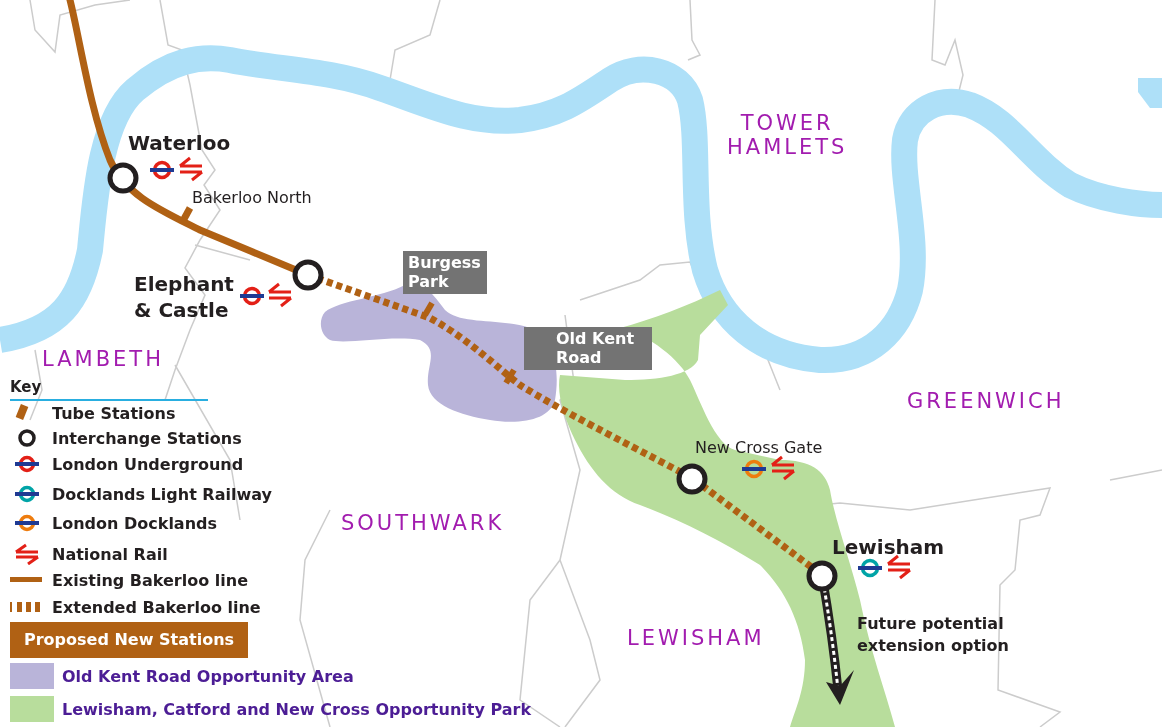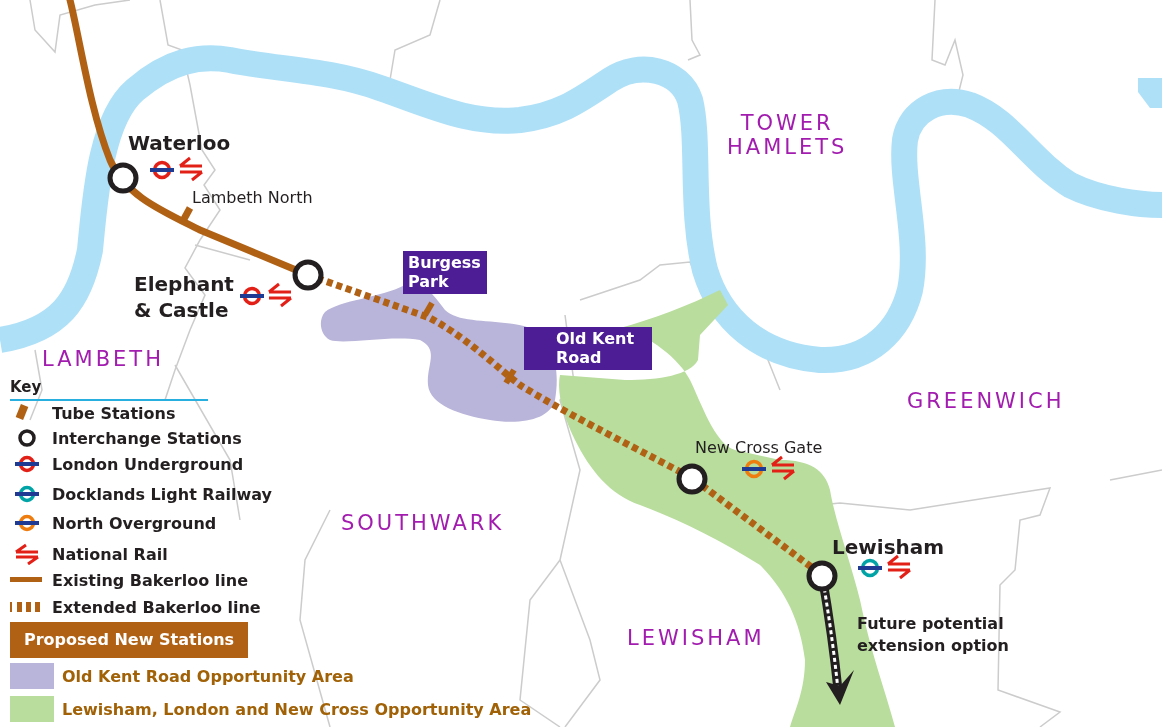--- a/index.html
+++ b/index.html
@@ -2,30 +2,30 @@
 <html><head>
 <meta charset="utf-8">
 <style>
   html,body{margin:0;padding:0;background:#ffffff;}
   body{width:1162px;height:727px;position:relative;overflow:hidden;font-family:"DejaVu Sans","Liberation Sans",sans-serif;}
   #map{position:absolute;left:0;top:0;width:1162px;height:727px;}
   .lbl{position:absolute;color:#231f20;font-weight:bold;white-space:nowrap;line-height:1;}
   .borough{position:absolute;color:#a21caf;letter-spacing:3px;font-size:21px;white-space:nowrap;line-height:1.15;font-family:"DejaVu Sans",sans-serif;}
   .station-main{font-size:20px;}
   .station-small{font-size:16px;font-weight:normal;}
-  .newbox{position:absolute;background:#4c1d95;color:#fff;font-weight:bold;font-size:16px;line-height:19px;padding:2px 6px 3px 5px;white-space:nowrap;}
+  .newbox{position:absolute;background:#737373;color:#fff;font-weight:bold;font-size:16px;line-height:19px;padding:2px 6px 3px 5px;white-space:nowrap;}
   .key{position:absolute;left:10px;top:378px;}
   .key-title{position:absolute;left:0;top:0;font-size:15px;font-weight:bold;color:#231f20;}
   .key-rule{position:absolute;left:0;top:21px;width:198px;height:2px;background:#29aee0;}
   .key-item{position:absolute;left:0;height:22px;width:560px;}
   .key-sym{position:absolute;left:0;top:0;width:34px;height:22px;}
   .key-text{position:absolute;left:42px;top:2px;font-size:16px;font-weight:bold;color:#231f20;white-space:nowrap;}
   .key-box{position:absolute;left:0;top:0;height:36px;background:#b06114;color:#ffffff;font-size:16px;font-weight:bold;line-height:36px;padding:0 14px;white-space:nowrap;}
   .swatch{position:absolute;left:0;top:0;width:44px;height:26px;}
-  .swatch-text{position:absolute;left:52px;top:4px;font-size:16px;font-weight:bold;color:#a16207;white-space:nowrap;}
+  .swatch-text{position:absolute;left:52px;top:4px;font-size:16px;font-weight:bold;color:#4c1d95;white-space:nowrap;}
   .future{font-size:16px;line-height:22px;font-weight:bold;}
 </style>
 </head>
 <body>
 
 <svg id="map" width="1162" height="727" viewBox="0 0 1162 727" xmlns="http://www.w3.org/2000/svg">
 
   <g fill="none" stroke="#cccccc" stroke-width="1.5">
     <path d="M30,0 L35,30 L55,52 L60,15 L95,5 L130,0"></path>
     <path d="M160,0 L168,45 L182,50 L190,85 L202,150 L215,170 L204,185 L220,210 L200,240 L185,268 L205,295 L190,330 L175,370 L165,400"></path>
@@ -107,21 +107,21 @@
 <div class="borough" style="left:42px;top:347px;">LAMBETH</div>
 <div class="borough" style="left:727px;top:111px;text-align:center;">
   <div>TOWER</div>
   <div>HAMLETS</div>
 </div>
 <div class="borough" style="left:341px;top:511px;">SOUTHWARK</div>
 <div class="borough" style="left:907px;top:381px;margin-top:8px;">GREENWICH</div>
 <div class="borough" style="left:627px;top:626px;">LEWISHAM</div>
 
 <div class="lbl station-main" style="left:128px;top:133px;">Waterloo</div>
-<div class="lbl station-small" style="left:192px;top:190px;">Lambeth North</div>
+<div class="lbl station-small" style="left:192px;top:190px;">Bakerloo North</div>
 <div class="lbl station-main" style="left:134px;top:271px;line-height:26px;">
   <div>Elephant</div>
   <div>&amp; Castle</div>
 </div>
 <div class="newbox" style="left:403px;top:251px;">
   <div>Burgess</div>
   <div>Park</div>
 </div>
 <div class="newbox" style="left:524px;top:327px;padding-right:18px;padding-left:32px;">
   <div>Old Kent</div>
@@ -162,21 +162,21 @@
         <circle cx="17" cy="11" r="6.5" fill="none" stroke="#00a4a7" stroke-width="3.5"></circle>
         <rect x="5" y="9" width="24" height="4" fill="#1f3a93"></rect>
       </svg>
     <span class="key-text">Docklands Light Railway</span>
   </div>
   <div class="key-item" style="top:134px;">
     <svg class="key-sym" viewBox="0 0 34 22">
         <circle cx="17" cy="11" r="6.5" fill="none" stroke="#ee7c0e" stroke-width="3.5"></circle>
         <rect x="5" y="9" width="24" height="4" fill="#1f3a93"></rect>
       </svg>
-    <span class="key-text">North Overground</span>
+    <span class="key-text">London Docklands</span>
   </div>
   <div class="key-item" style="top:165px;">
     <svg class="key-sym" viewBox="0 0 34 22">
         <path d="M6,9 L16,2 M6,9 L28,9 M6,14 L28,14 M28,14 L18,21" stroke="#e32017" stroke-width="3" fill="none"></path>
       </svg>
     <span class="key-text">National Rail</span>
   </div>
   <div class="key-item" style="top:191px;">
     <svg class="key-sym" viewBox="0 0 34 22">
         <rect x="0" y="8" width="32" height="5" fill="#b06114"></rect>
@@ -194,15 +194,15 @@
   </div>
   <div class="key-item" style="top:244px;height:36px;">
     <div class="key-box">Proposed New Stations</div>
   </div>
   <div class="key-item" style="top:285px;height:28px;">
     <div class="swatch" style="background:#b9b4d9;"></div>
     <span class="swatch-text">Old Kent Road Opportunity Area</span>
   </div>
   <div class="key-item" style="top:318px;height:28px;">
     <div class="swatch" style="background:#b8dd9c;"></div>
-    <span class="swatch-text">Lewisham, London and New Cross Opportunity Area</span>
+    <span class="swatch-text">Lewisham, Catford and New Cross Opportunity Park</span>
   </div>
 </div>
 
 </body></html>

